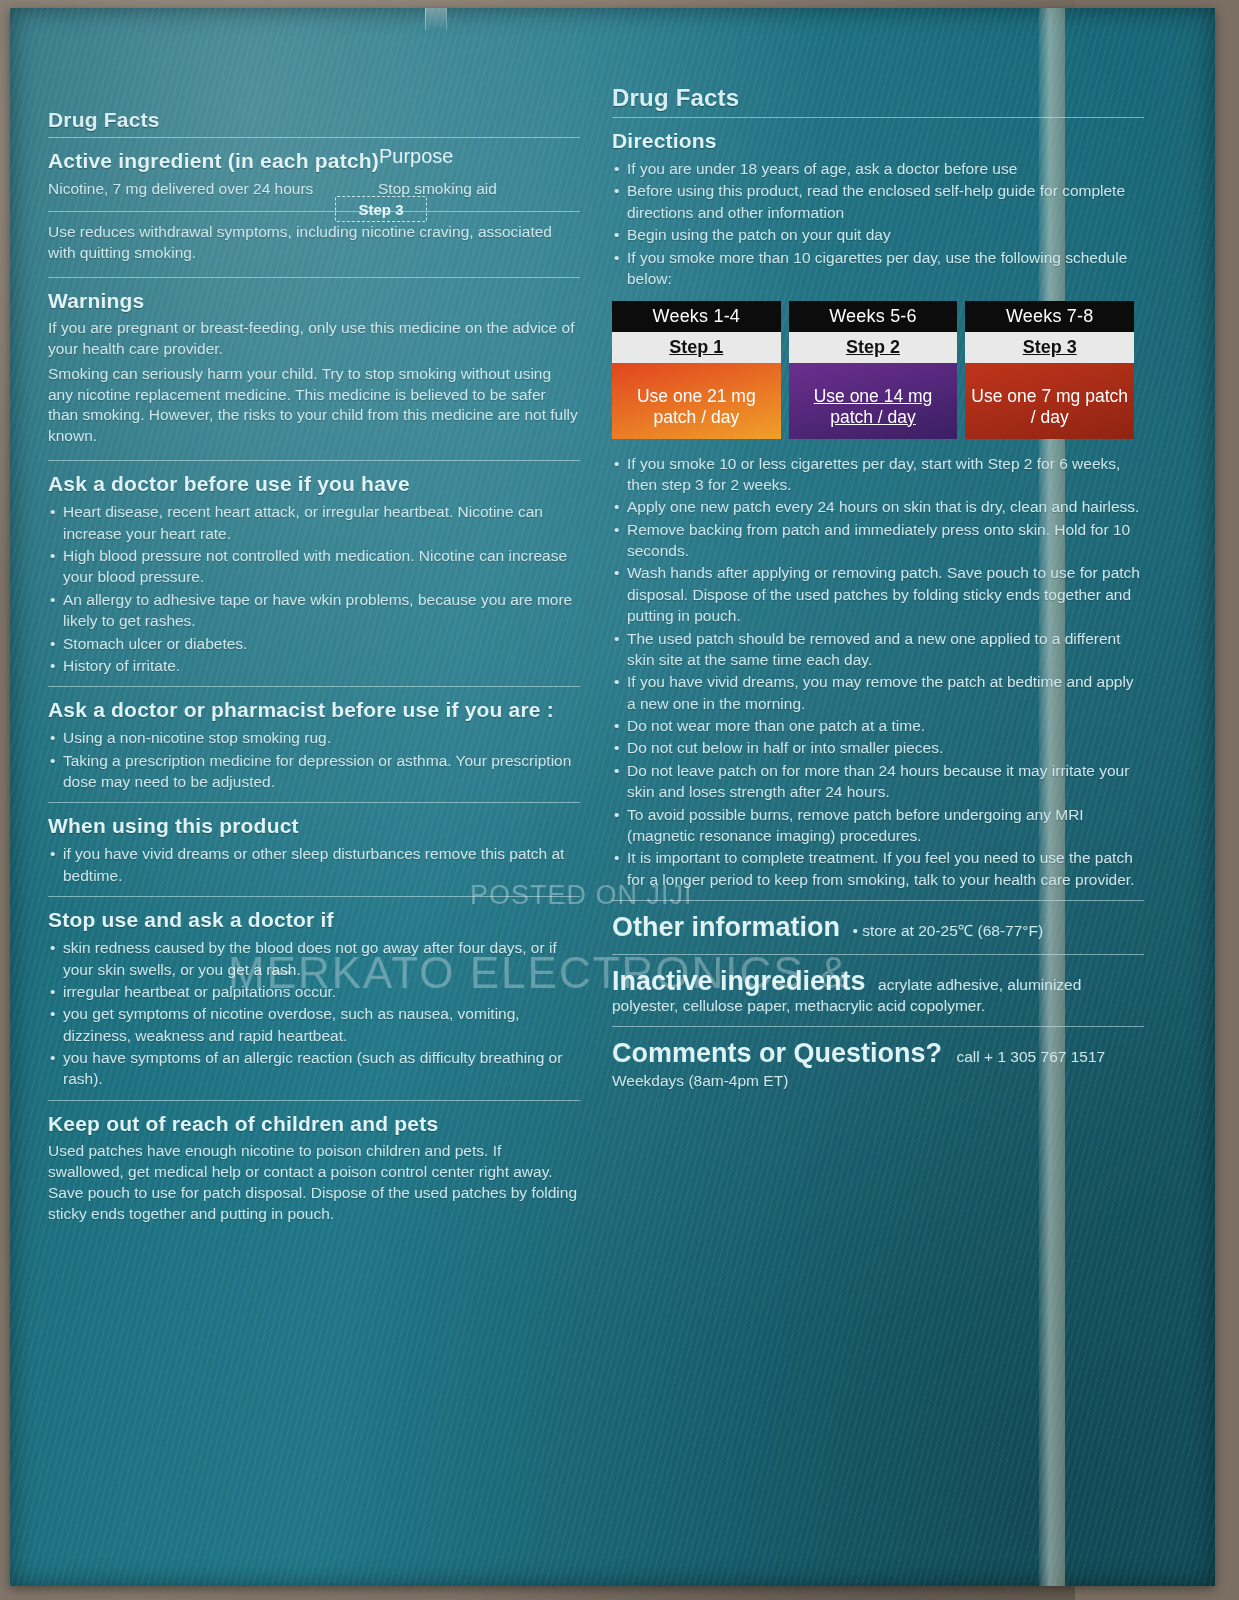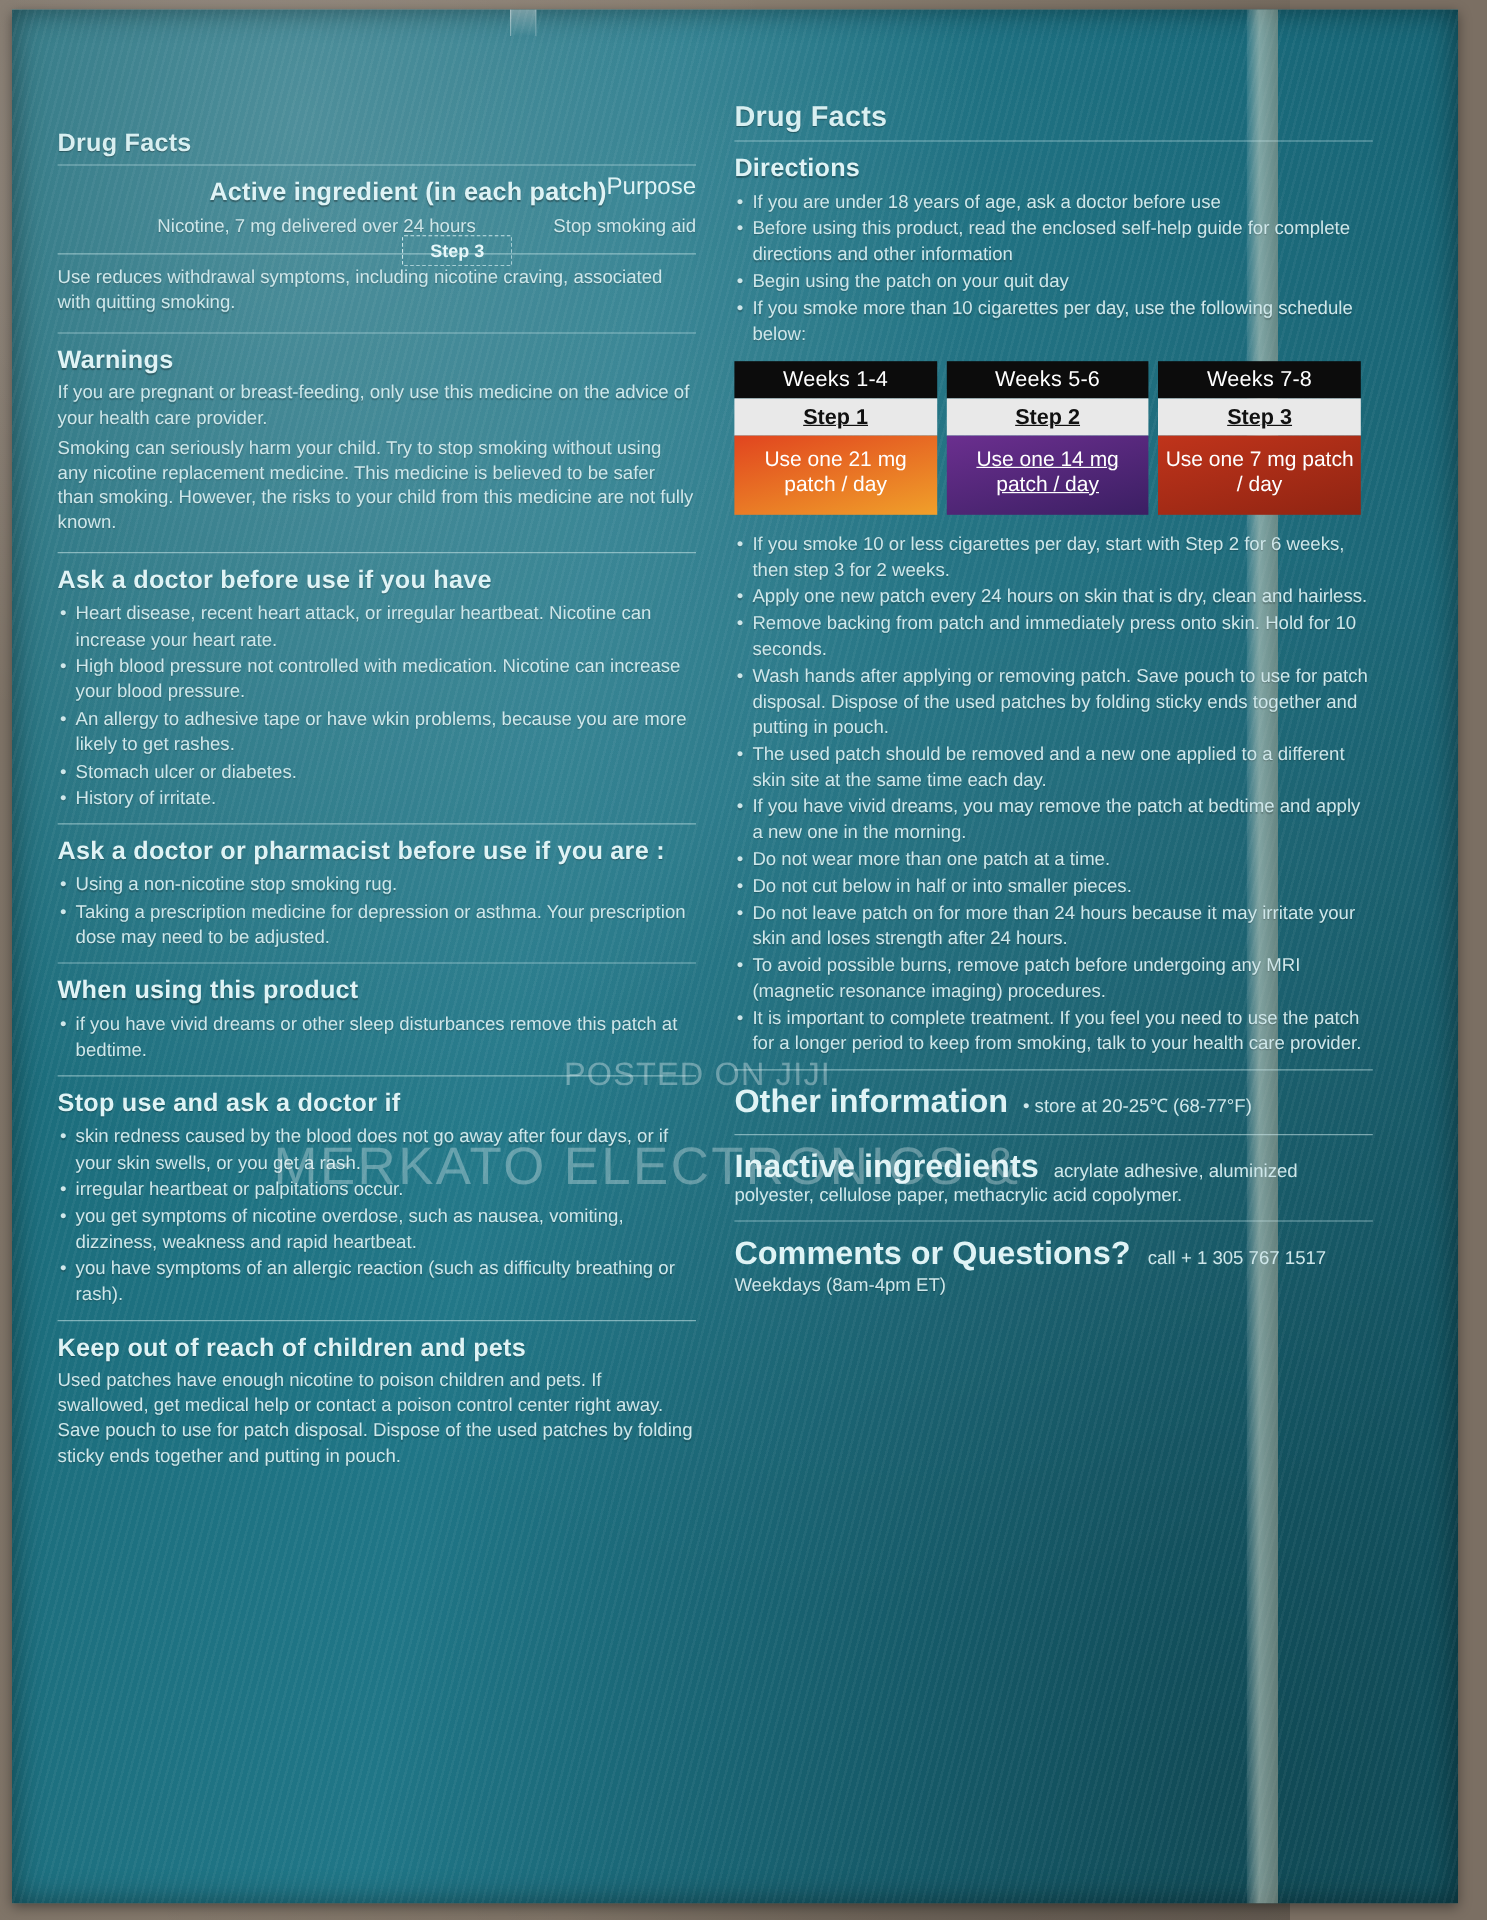--- a/index.html
+++ b/index.html
@@ -55,21 +55,21 @@
     color:#d8eff1; text-shadow:0 1px 1px rgba(0,0,0,.35);
     padding-bottom:5px;
   }
   .dfhead.big { font-size:24px; }
 
   .sec { border-top:1px solid rgba(206,233,235,.55); padding:7px 0 9px 0; }
   .h2 {
     font-size:21px; font-weight:bold; color:#dff3f5; letter-spacing:.2px;
     margin:4px 0 5px 0; text-shadow:0 1px 1px rgba(0,0,0,.3);
   }
-  .row { display:flex; justify-content:flex-end; align-items:flex-start; }
+  .row { display:flex; justify-content:flex-start; align-items:flex-start; }
   .purpose { font-size:20px; color:#dff3f5; font-weight:normal; }
   .p {
     font-size:15.5px; line-height:1.35; color:#cfe7ea; margin:3px 0 4px 0;
     text-shadow:0 1px 1px rgba(0,0,0,.22);
   }
   .p.tight { margin:1px 0 2px 0; }
   ul { list-style:none; margin:2px 0 0 0; padding:0; }
   li {
     font-size:15.5px; line-height:1.38; color:#cfe7ea;
     padding-left:15px; position:relative; margin-bottom:1px;
@@ -95,21 +95,21 @@
   .wk {
     background:#0c0c0c; color:#fff; text-align:center;
     font-size:18px; padding:5px 0; letter-spacing:.2px;
   }
   .stp {
     background:#e9e9e9; color:#111; text-align:center;
     font-weight:bold; font-size:18px; padding:5px 0;text-decoration:underline;
   }
   .dose {
     text-align:center; color:#fff; font-size:17.5px; line-height:1.18;
-    padding:9px 4px 11px 4px; min-height:66px;
+    padding:23px 4px 11px 4px; min-height:66px;
   }
   .d1 { background:linear-gradient(165deg,#e1451f,#f0a02a); }
   .d2 { background:linear-gradient(165deg,#6b2f8f,#3b1f63);text-decoration:underline; }
   .d3 { background:linear-gradient(165deg,#c0341b,#8f2412); }
 
   .watermark {
     position:absolute; left:0; top:0; width:1239px; height:1600px;
     pointer-events:none;
   }
   .wm1 {

